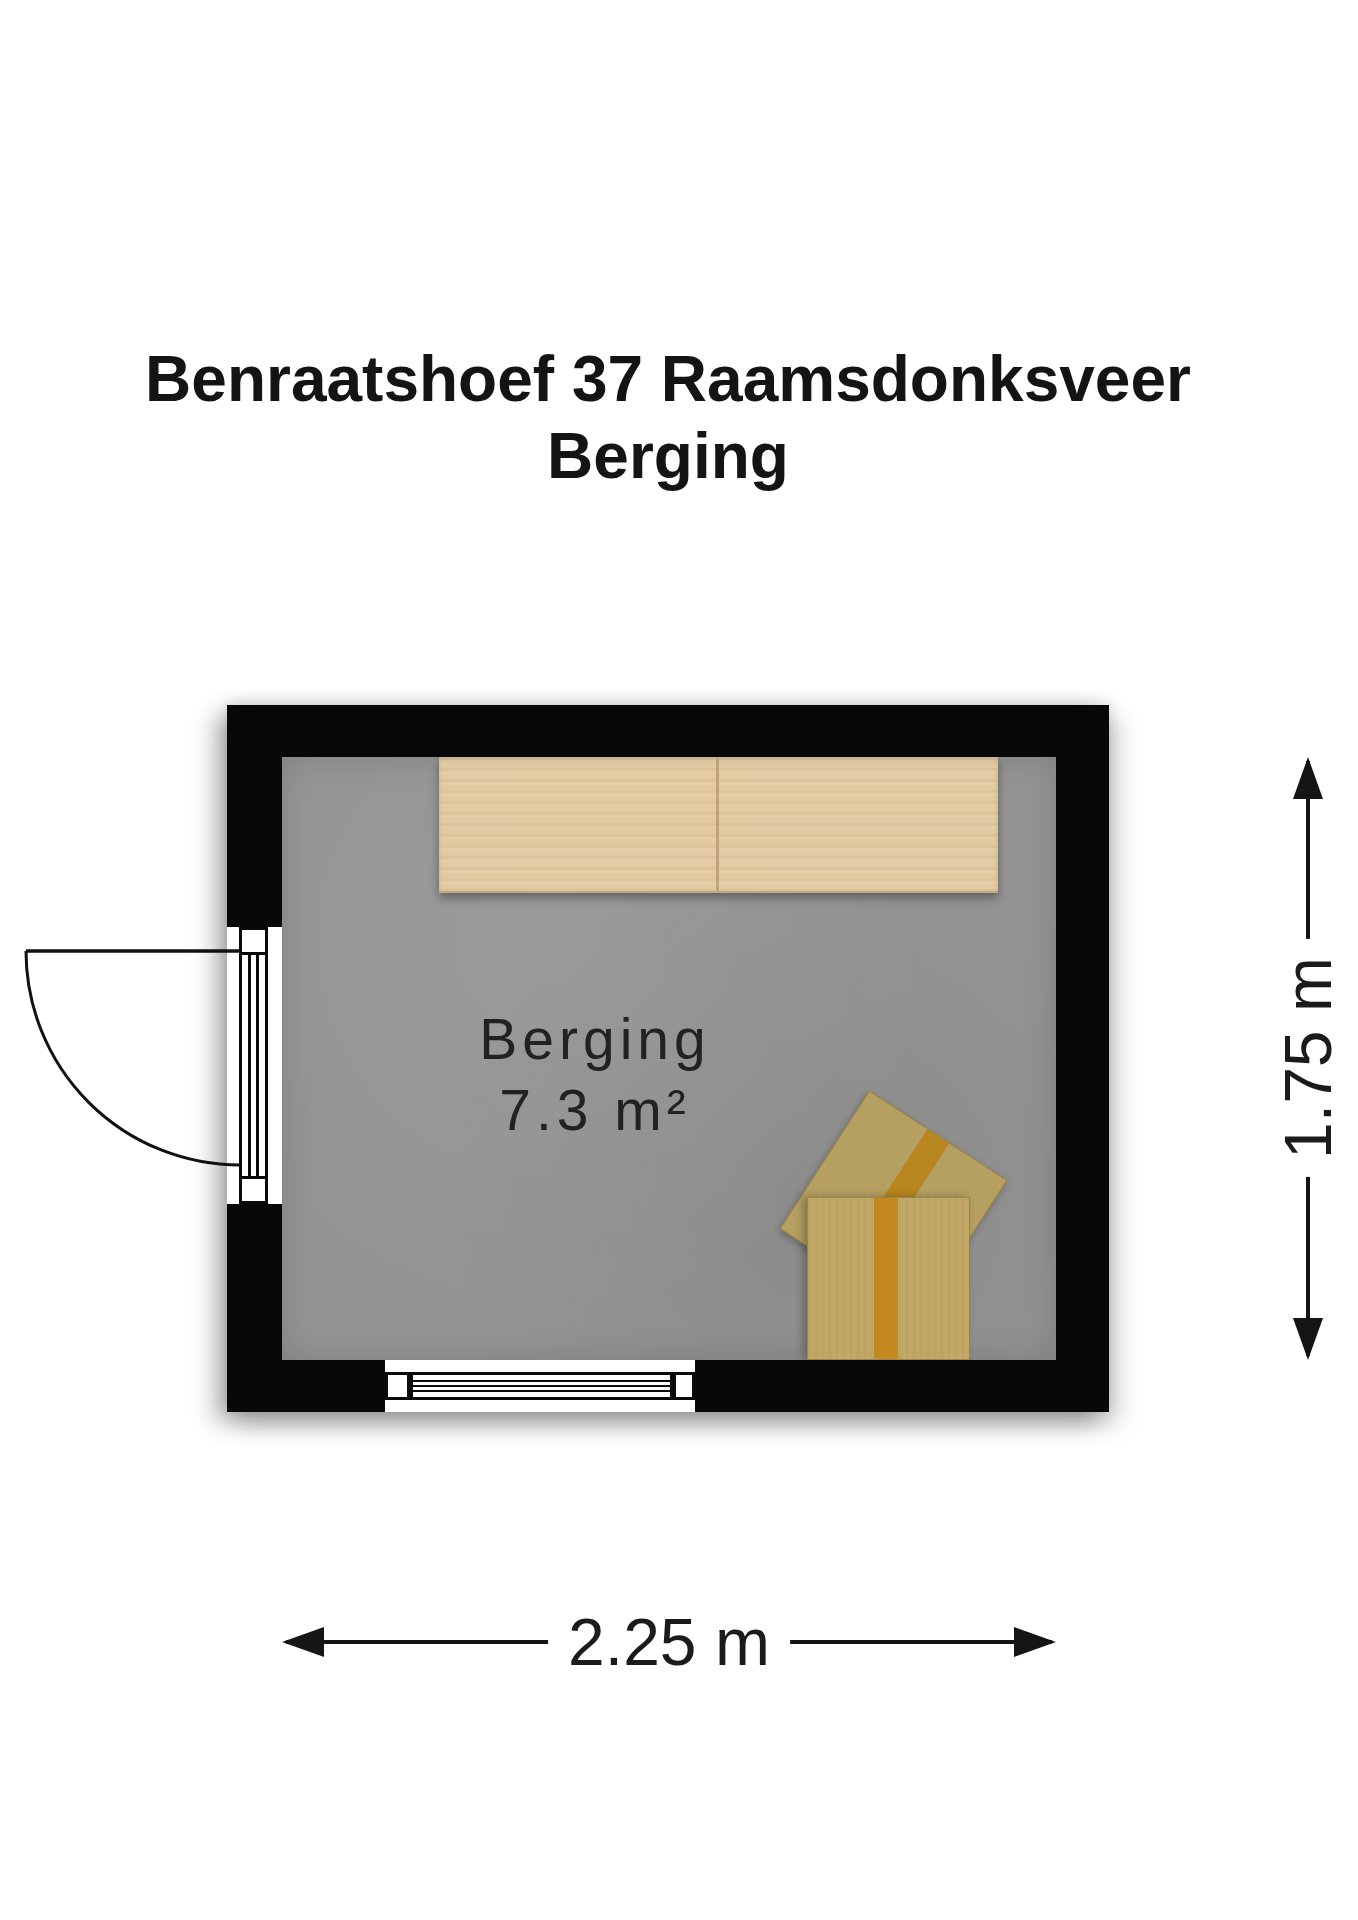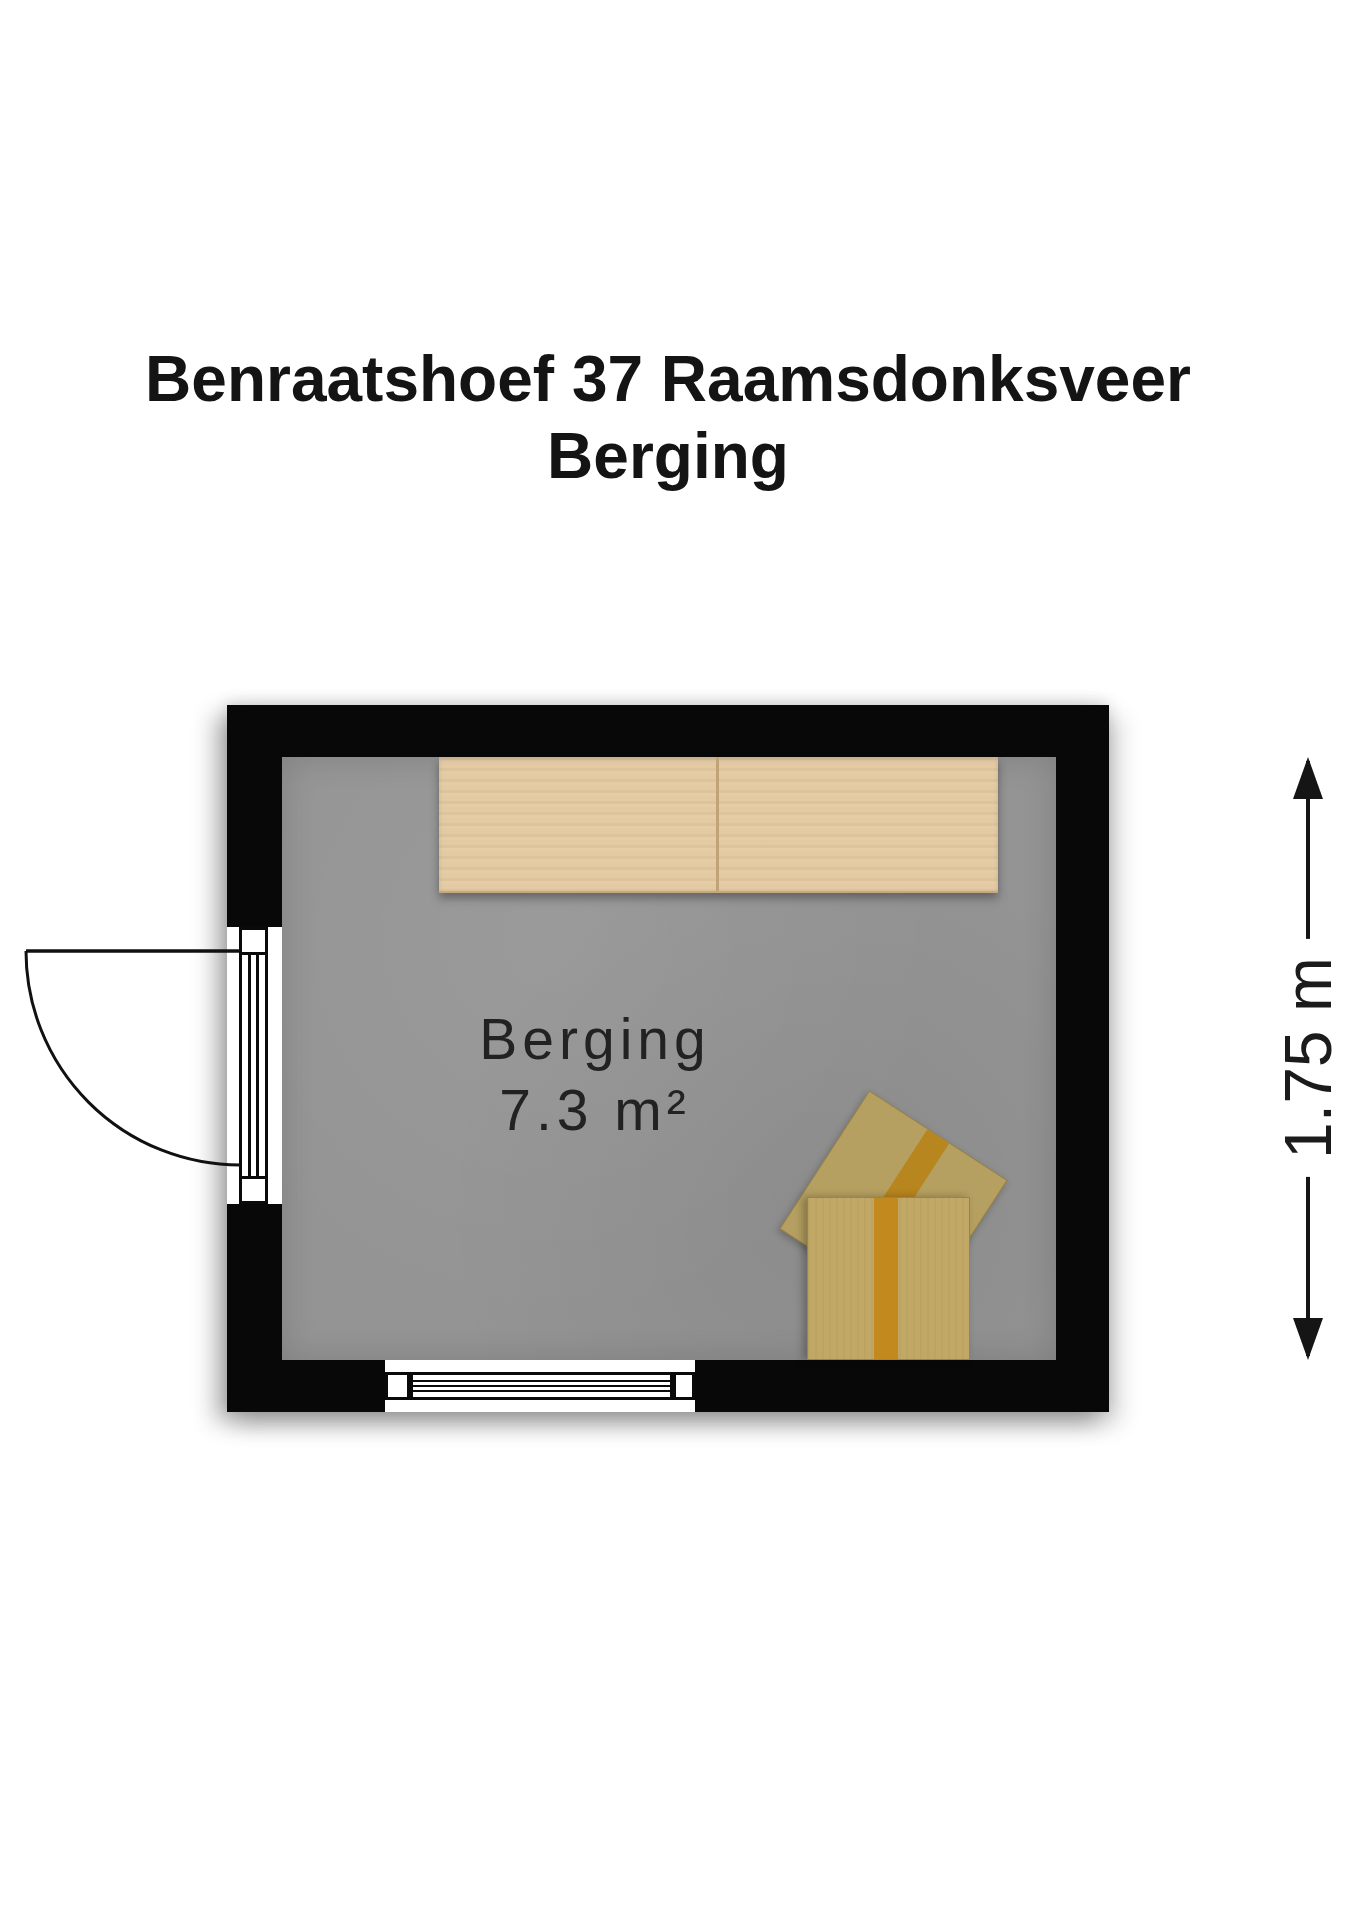--- a/index.html
+++ b/index.html
@@ -269,14 +269,20 @@
     <path d="M 26 907 A 214 214 0 0 0 240 1121" stroke="#111111" stroke-width="3" fill="none"></path>
   </svg>
 
   <div class="dim dim-v">
     <i class="dim-line-v"></i>
     <i class="arr-up"></i>
     <i class="arr-down"></i>
     <span class="dim-label dim-label-v">1.75 m</span>
   </div>
 
+  <div class="dim dim-h">
+    <i class="dim-line-h"></i>
+    <i class="arr-left"></i>
+    <i class="arr-right"></i>
+    <span class="dim-label dim-label-h">2.25 m</span>
+  </div>
 
 </div>
 
 </body></html>

